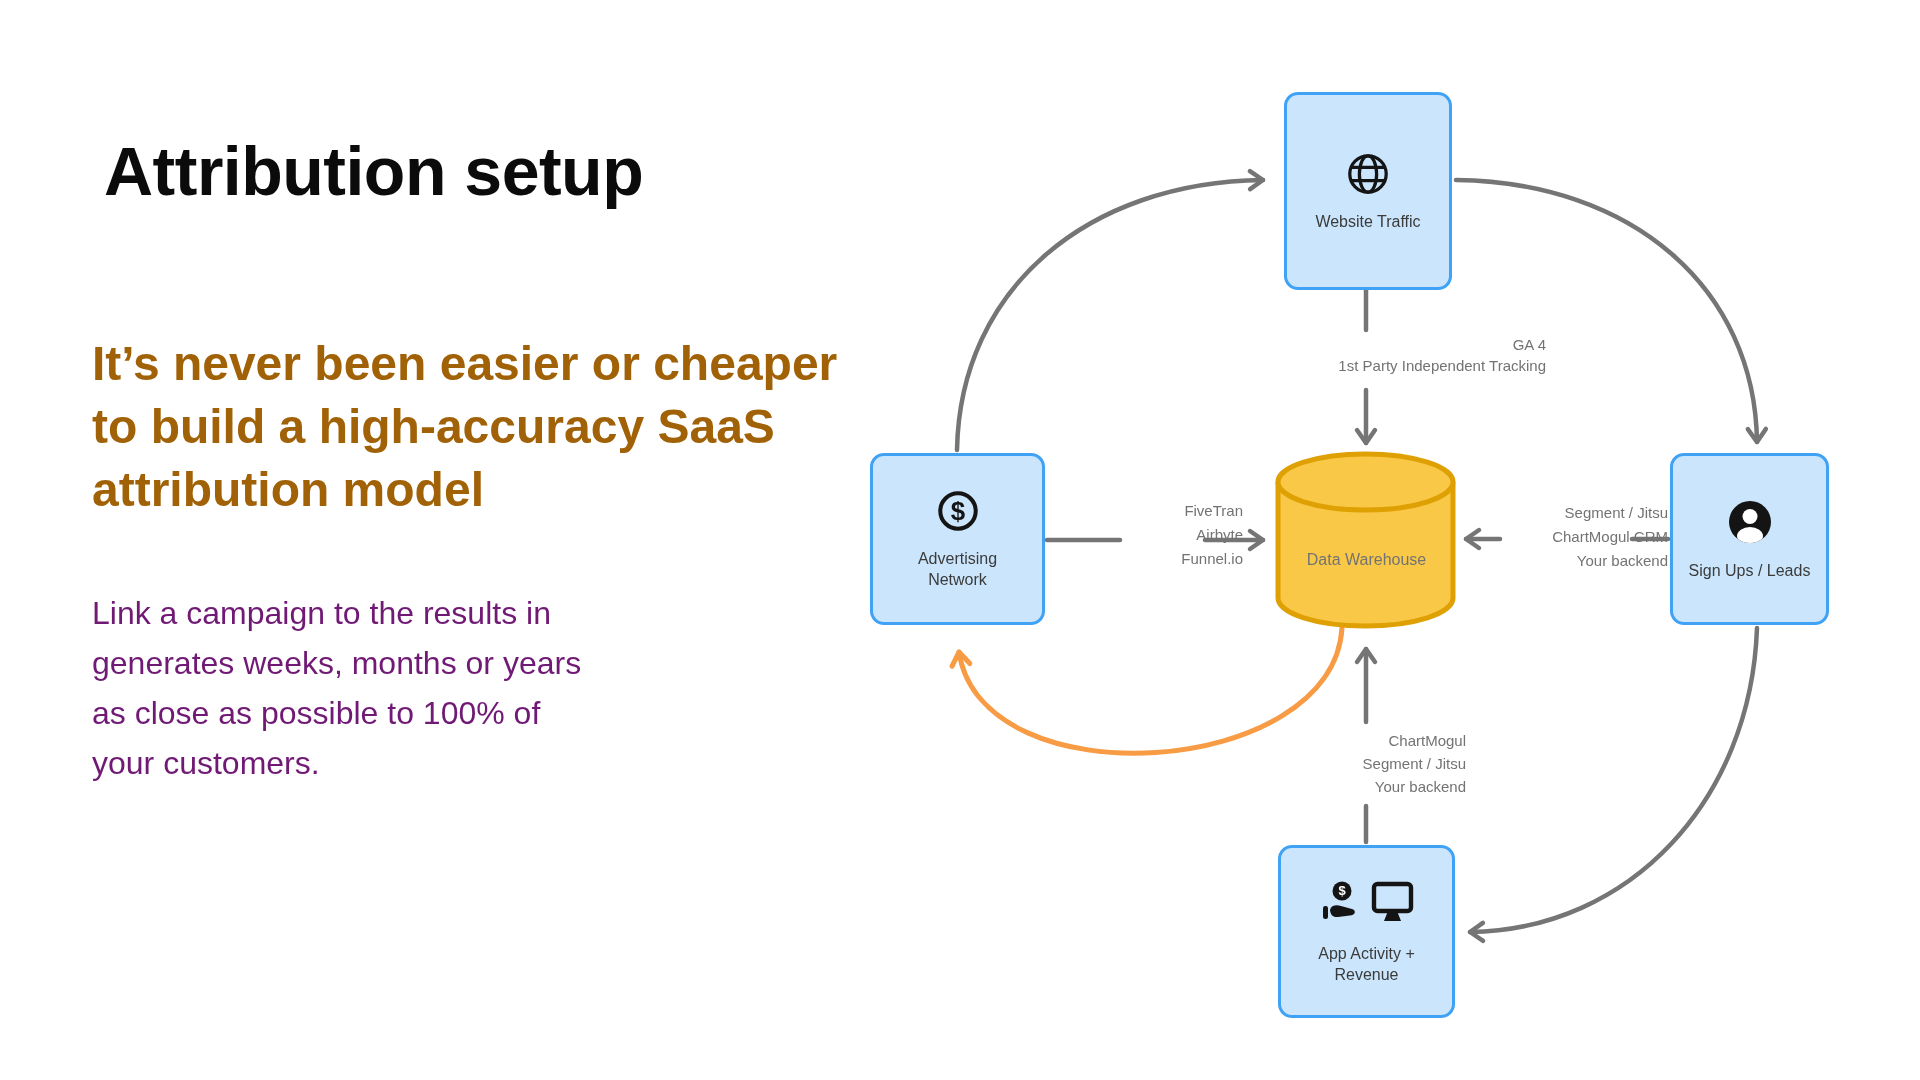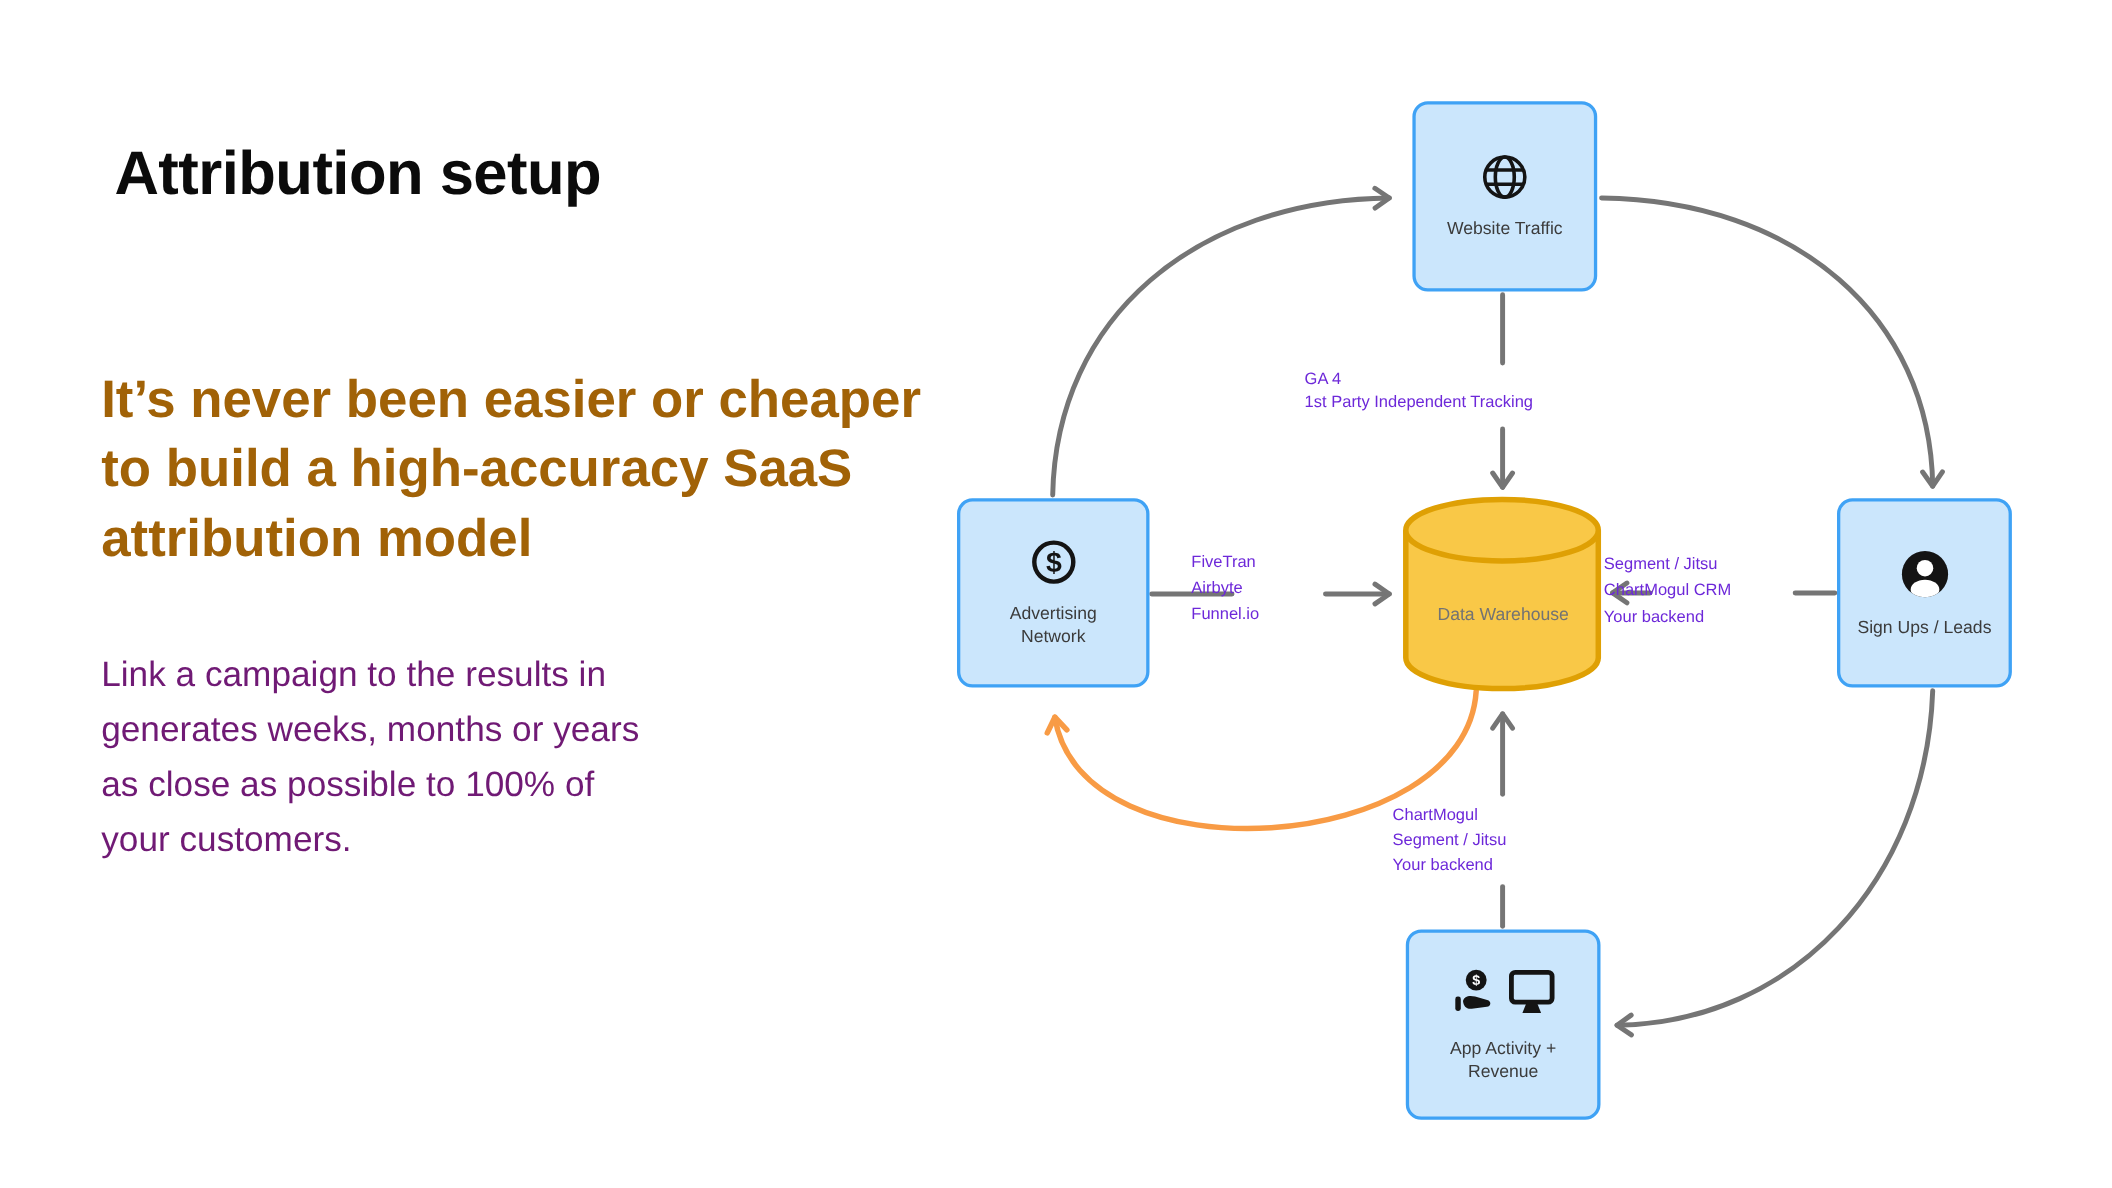--- a/index.html
+++ b/index.html
@@ -1,35 +1,35 @@
 <!DOCTYPE html>
 <html><head>
 <meta charset="utf-8">
 <style>
   html,body{margin:0;padding:0;background:#fff;}
   body{font-family:"Liberation Sans", sans-serif;}
   .canvas{position:relative;width:1920px;height:1080px;background:#FFFFFF;overflow:hidden;}
 
-  .title{position:absolute;left:104px;top:88px;font-size:56px;font-weight:700;color:#0B0B0B;line-height:1.1;letter-spacing:-0.5px;white-space:nowrap;}
+  .title{position:absolute;left:104px;top:88px;font-size:68px;font-weight:700;color:#0B0B0B;line-height:1.1;letter-spacing:-0.5px;white-space:nowrap;}
 
   .subtitle{position:absolute;left:92px;top:332px;font-size:48px;font-weight:700;color:#a16207;line-height:63px;}
   .paragraph{position:absolute;left:92px;top:588px;font-size:32px;font-weight:400;color:#701a75;line-height:50px;}
 
   .node{position:absolute;box-sizing:border-box;background:#CBE6FC;border:3px solid #3FA2F5;border-radius:14px;
         display:flex;flex-direction:column;align-items:center;justify-content:center;gap:14px;
         color:#3B3B3B;font-size:16px;line-height:21px;text-align:center;}
   .node .nlabel{white-space:nowrap;}
-  .node-website{left:1284px;top:92px;width:168px;height:173px;}
+  .node-website{left:1284px;top:92px;width:168px;height:198px;}
   .node-advertising{left:870px;top:453px;width:175px;height:172px;}
   .node-signups{left:1670px;top:453px;width:159px;height:172px;}
   .node-appactivity{left:1278px;top:845px;width:177px;height:173px;}
 
   .wh-label{position:absolute;left:1278px;top:551px;width:177px;text-align:center;font-size:16px;color:#737373;}
 
-  .conn-label{position:absolute;text-align:left;color:#6d28d9;font-size:15px;}
+  .conn-label{position:absolute;text-align:right;color:#737373;font-size:15px;}
   .lbl-ga4{left:1186px;top:334px;width:360px;line-height:21px;}
   .lbl-etl{left:1083px;top:499px;width:160px;line-height:24px;}
   .lbl-crm{left:1458px;top:501px;width:210px;line-height:24px;}
   .lbl-app{left:1266px;top:729px;width:200px;line-height:23px;}
 
   svg.overlay{position:absolute;left:0;top:0;}
 </style>
 </head>
 <body>
 

